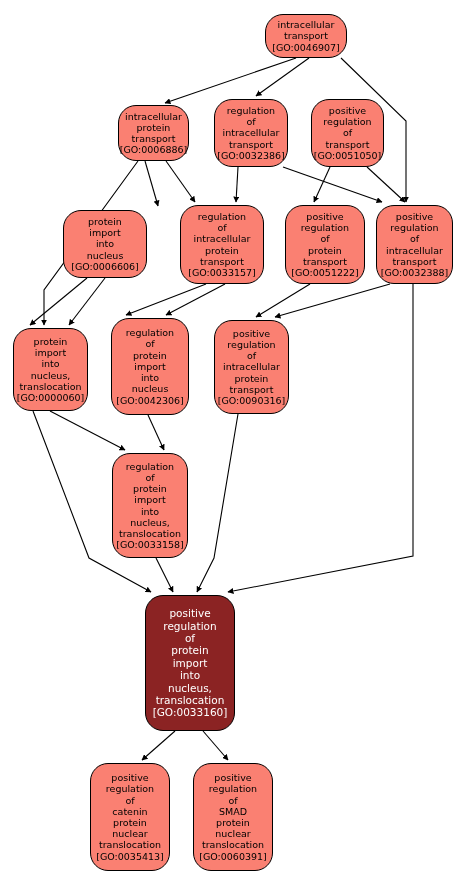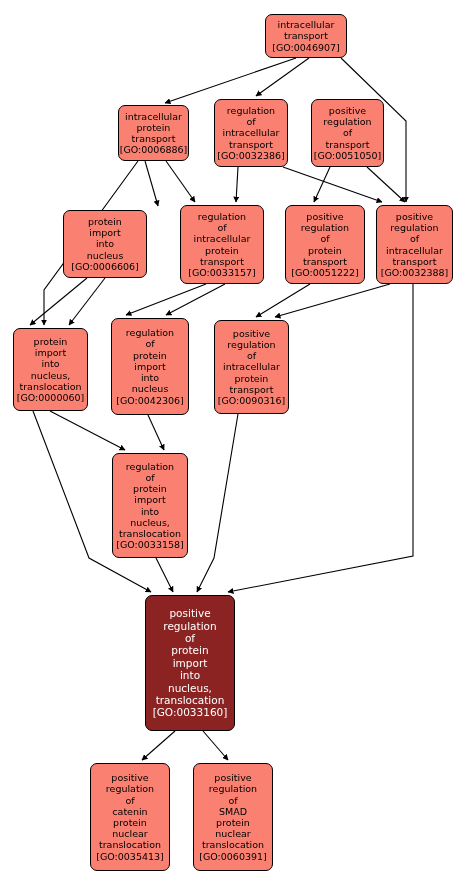--- a/index.html
+++ b/index.html
@@ -4,21 +4,21 @@
 <title>GO Term Graph</title>
 <style>
   html,body{margin:0;padding:0;background:#ffffff;}
   body{font-family:"DejaVu Sans",sans-serif;}
   #canvas{position:relative;width:460px;height:889px;background:#ffffff;overflow:hidden;}
   #edges{position:absolute;left:0;top:0;width:460px;height:889px;}
   .node{
     position:absolute;
     box-sizing:border-box;
     border:1px solid #000000;
-    border-radius:7px;
+    border-radius:18px;
     display:flex;
     flex-direction:column;
     align-items:center;
     justify-content:center;
     text-align:center;
     line-height:1.18;
     z-index:5;
   }
   .node.normal{background:#fa8072;color:#000000;}
   .node.focus{background:#8b2323;color:#ffffff;}

